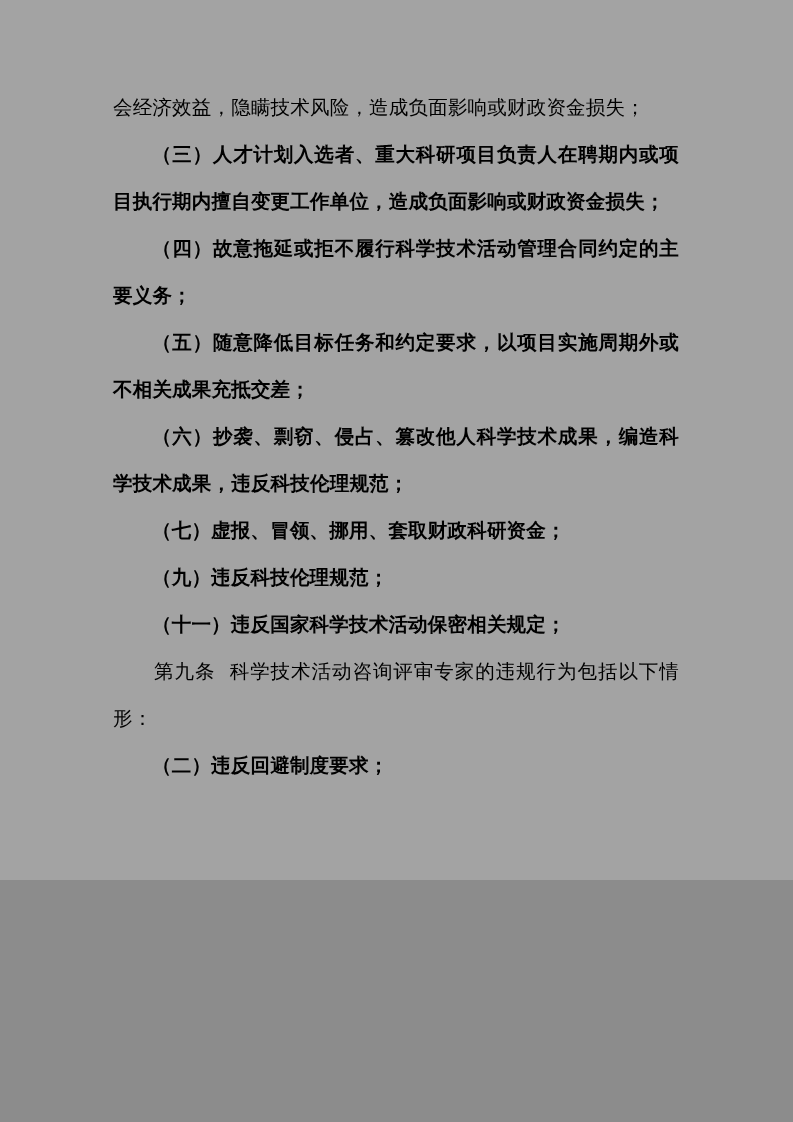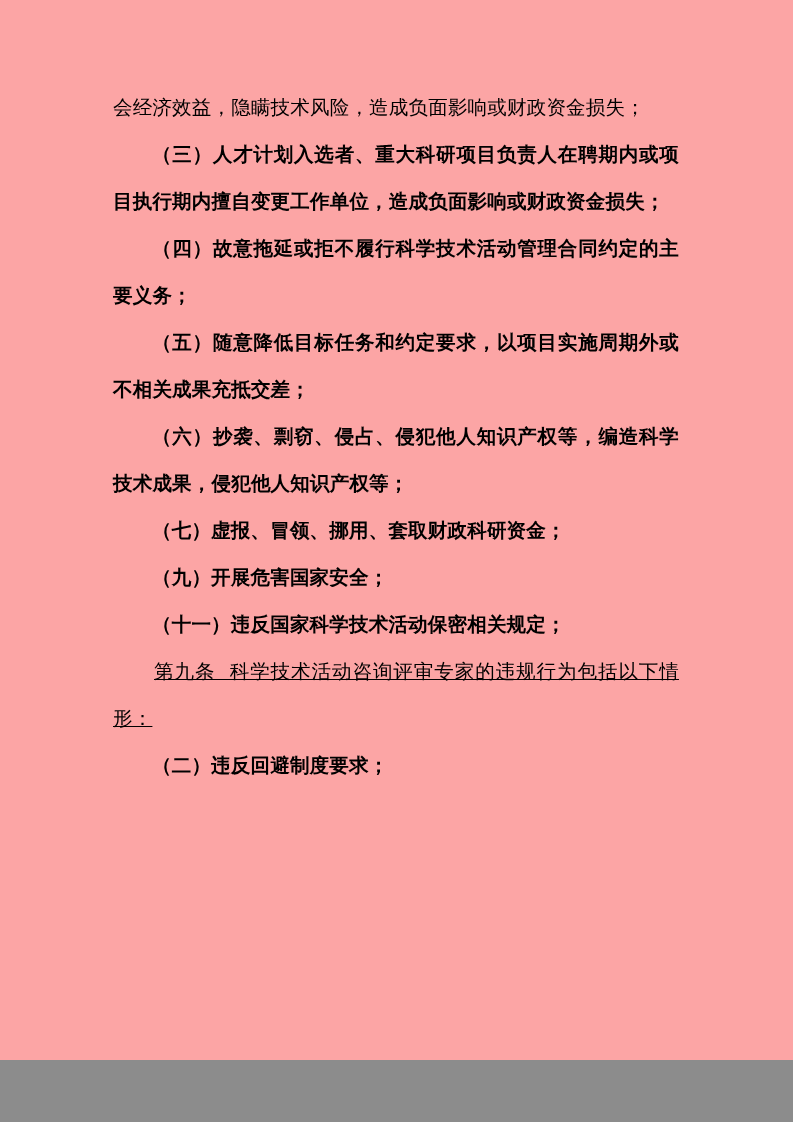--- a/index.html
+++ b/index.html
@@ -6,22 +6,22 @@
     margin: 0;
     padding: 0;
     background: #8c8c8c;
   }
   body {
     font-family: "DejaVu Sans", sans-serif;
   }
   .page {
     position: relative;
     width: 793px;
-    height: 1060px;
-    background: #fca5a5;
+    height: 880px;
+    background: #a3a3a3;
     margin: 0 auto;
     overflow: hidden;
     box-sizing: border-box;
   }
   .doc-body {
     position: absolute;
     left: 113px;
     top: 84px;
     width: 566px;
   }
@@ -38,43 +38,42 @@
   }
   p.indent {
     text-indent: 39px;
     font-weight: bold;
   }
   p.indent2 {
     text-indent: 41px;
   }
   .kaiti {
     font-family: "DejaVu Serif", "Liberation Serif", serif;
-    text-decoration: underline;
   }
 </style>
 </head>
 <body>
 
 <div class="page">
   <div class="doc-body">
 
     <p class="para">会经济效益，隐瞒技术风险，造成负面影响或财政资金损失；</p>
 
     <p class="para indent">（三）人才计划入选者、重大科研项目负责人在聘期内或项目执行期内擅自变更工作单位，造成负面影响或财政资金损失；</p>
 
     <p class="para indent">（四）故意拖延或拒不履行科学技术活动管理合同约定的主要义务；</p>
 
     <p class="para indent">（五）随意降低目标任务和约定要求，以项目实施周期外或不相关成果充抵交差；</p>
 
-    <p class="para indent">（六）抄袭、剽窃、侵占、侵犯他人知识产权等，编造科学技术成果，侵犯他人知识产权等；</p>
+    <p class="para indent">（六）抄袭、剽窃、侵占、篡改他人科学技术成果，编造科学技术成果，违反科技伦理规范；</p>
 
     <p class="para indent">（七）虚报、冒领、挪用、套取财政科研资金；</p>
 
 
-    <p class="para indent">（九）开展危害国家安全；</p>
+    <p class="para indent">（九）违反科技伦理规范；</p>
 
 
     <p class="para indent">（十一）违反国家科学技术活动保密相关规定；</p>
 
 
     <p class="para indent2 kaiti">第九条  科学技术活动咨询评审专家的违规行为包括以下情形：</p>
 
 
     <p class="para indent">（二）违反回避制度要求；</p>
 

